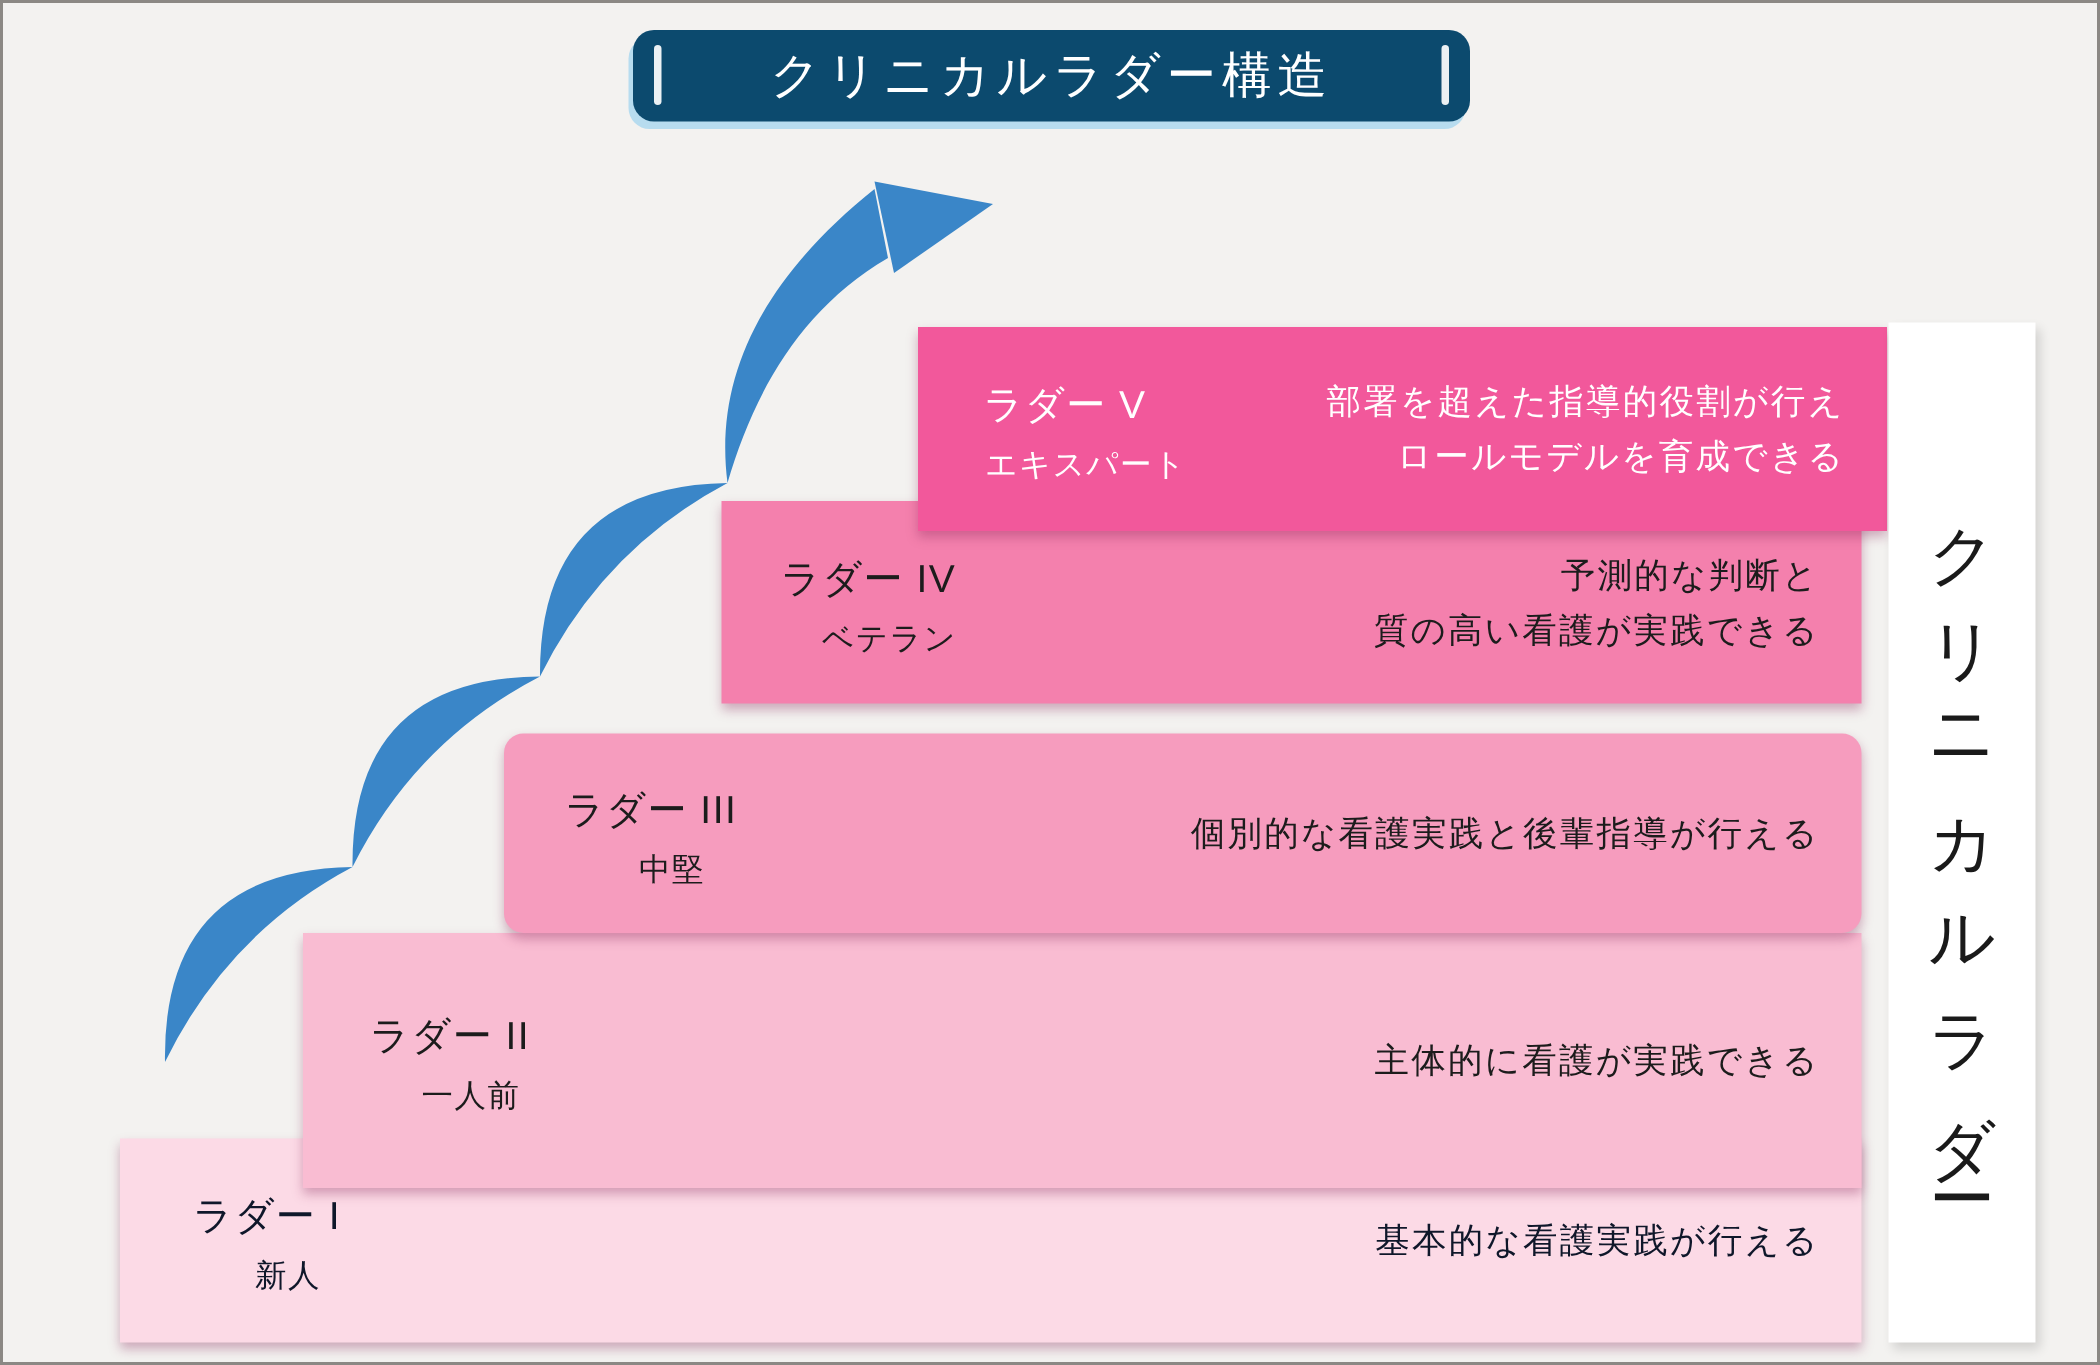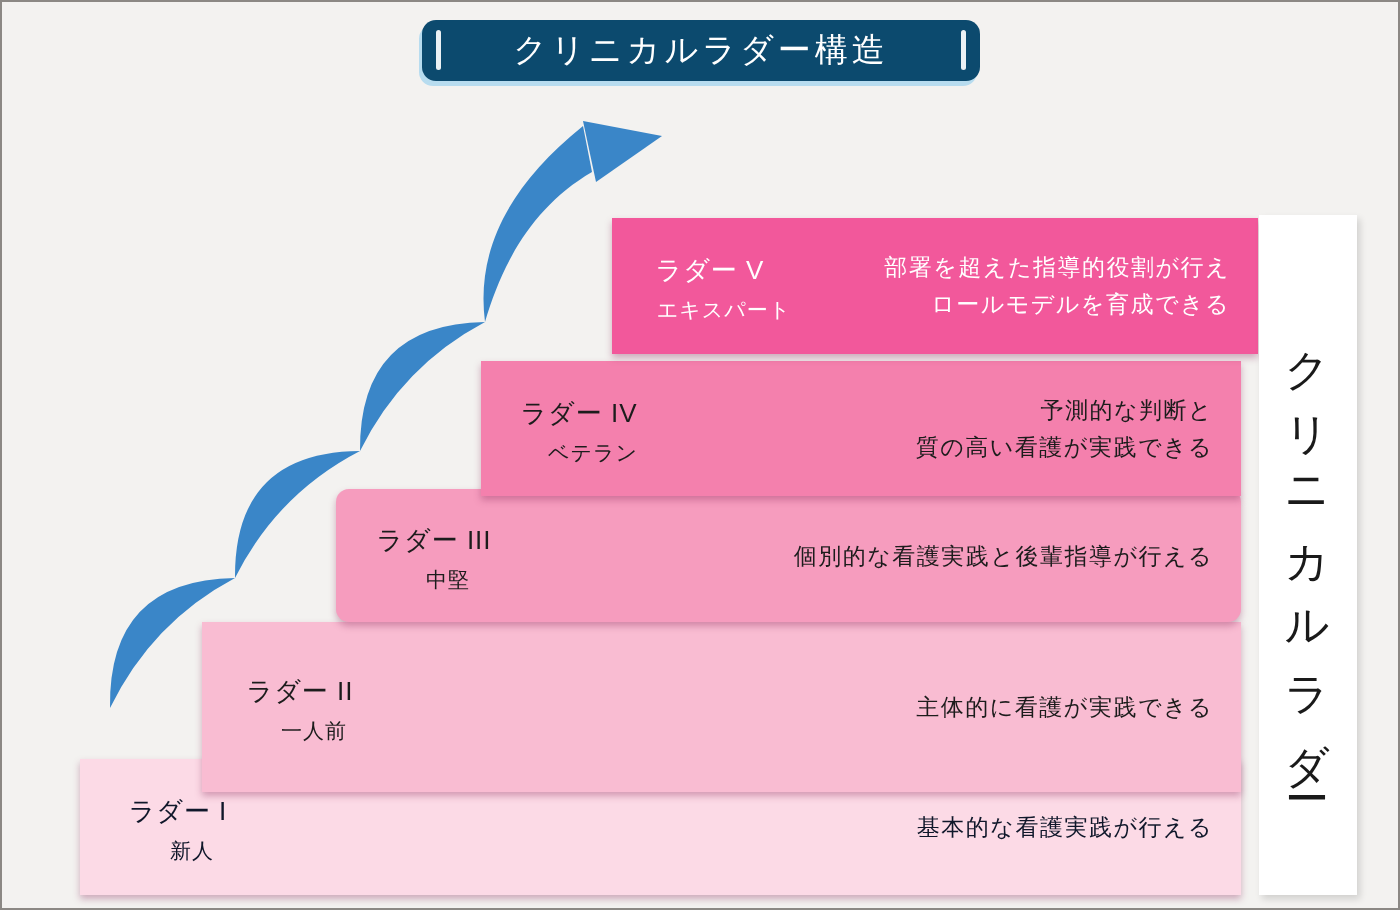--- a/index.html
+++ b/index.html
@@ -51,21 +51,21 @@
     z-index: 5;
     pointer-events: none;
   }
 
   
   .step {
     position: absolute;
     box-shadow: 0 4px 7px rgba(135, 35, 85, 0.35);
   }
   .step-5 { left: 610px; top: 216px; width: 646px; height: 136px; z-index: 50; padding-left: 32px; }
-  .step-4 { left: 479px; top: 359px; width: 760px; height: 135px; z-index: 40; }
+  .step-4 { left: 479px; top: 332px; width: 760px; height: 135px; z-index: 40; }
   .step-3 { left: 334px; top: 487px; width: 905px; height: 133px; z-index: 30; }
   .step-2 { left: 200px; top: 620px; width: 1039px; height: 170px; z-index: 20; }
   .step-1 { left:  78px; top: 757px; width: 1161px; height: 136px; z-index: 10; }
 
   .step-label-block {
     position: absolute;
     left: 0; top: 50%;
     transform: translateY(-50%);
     width: 196px;
     text-align: center;

